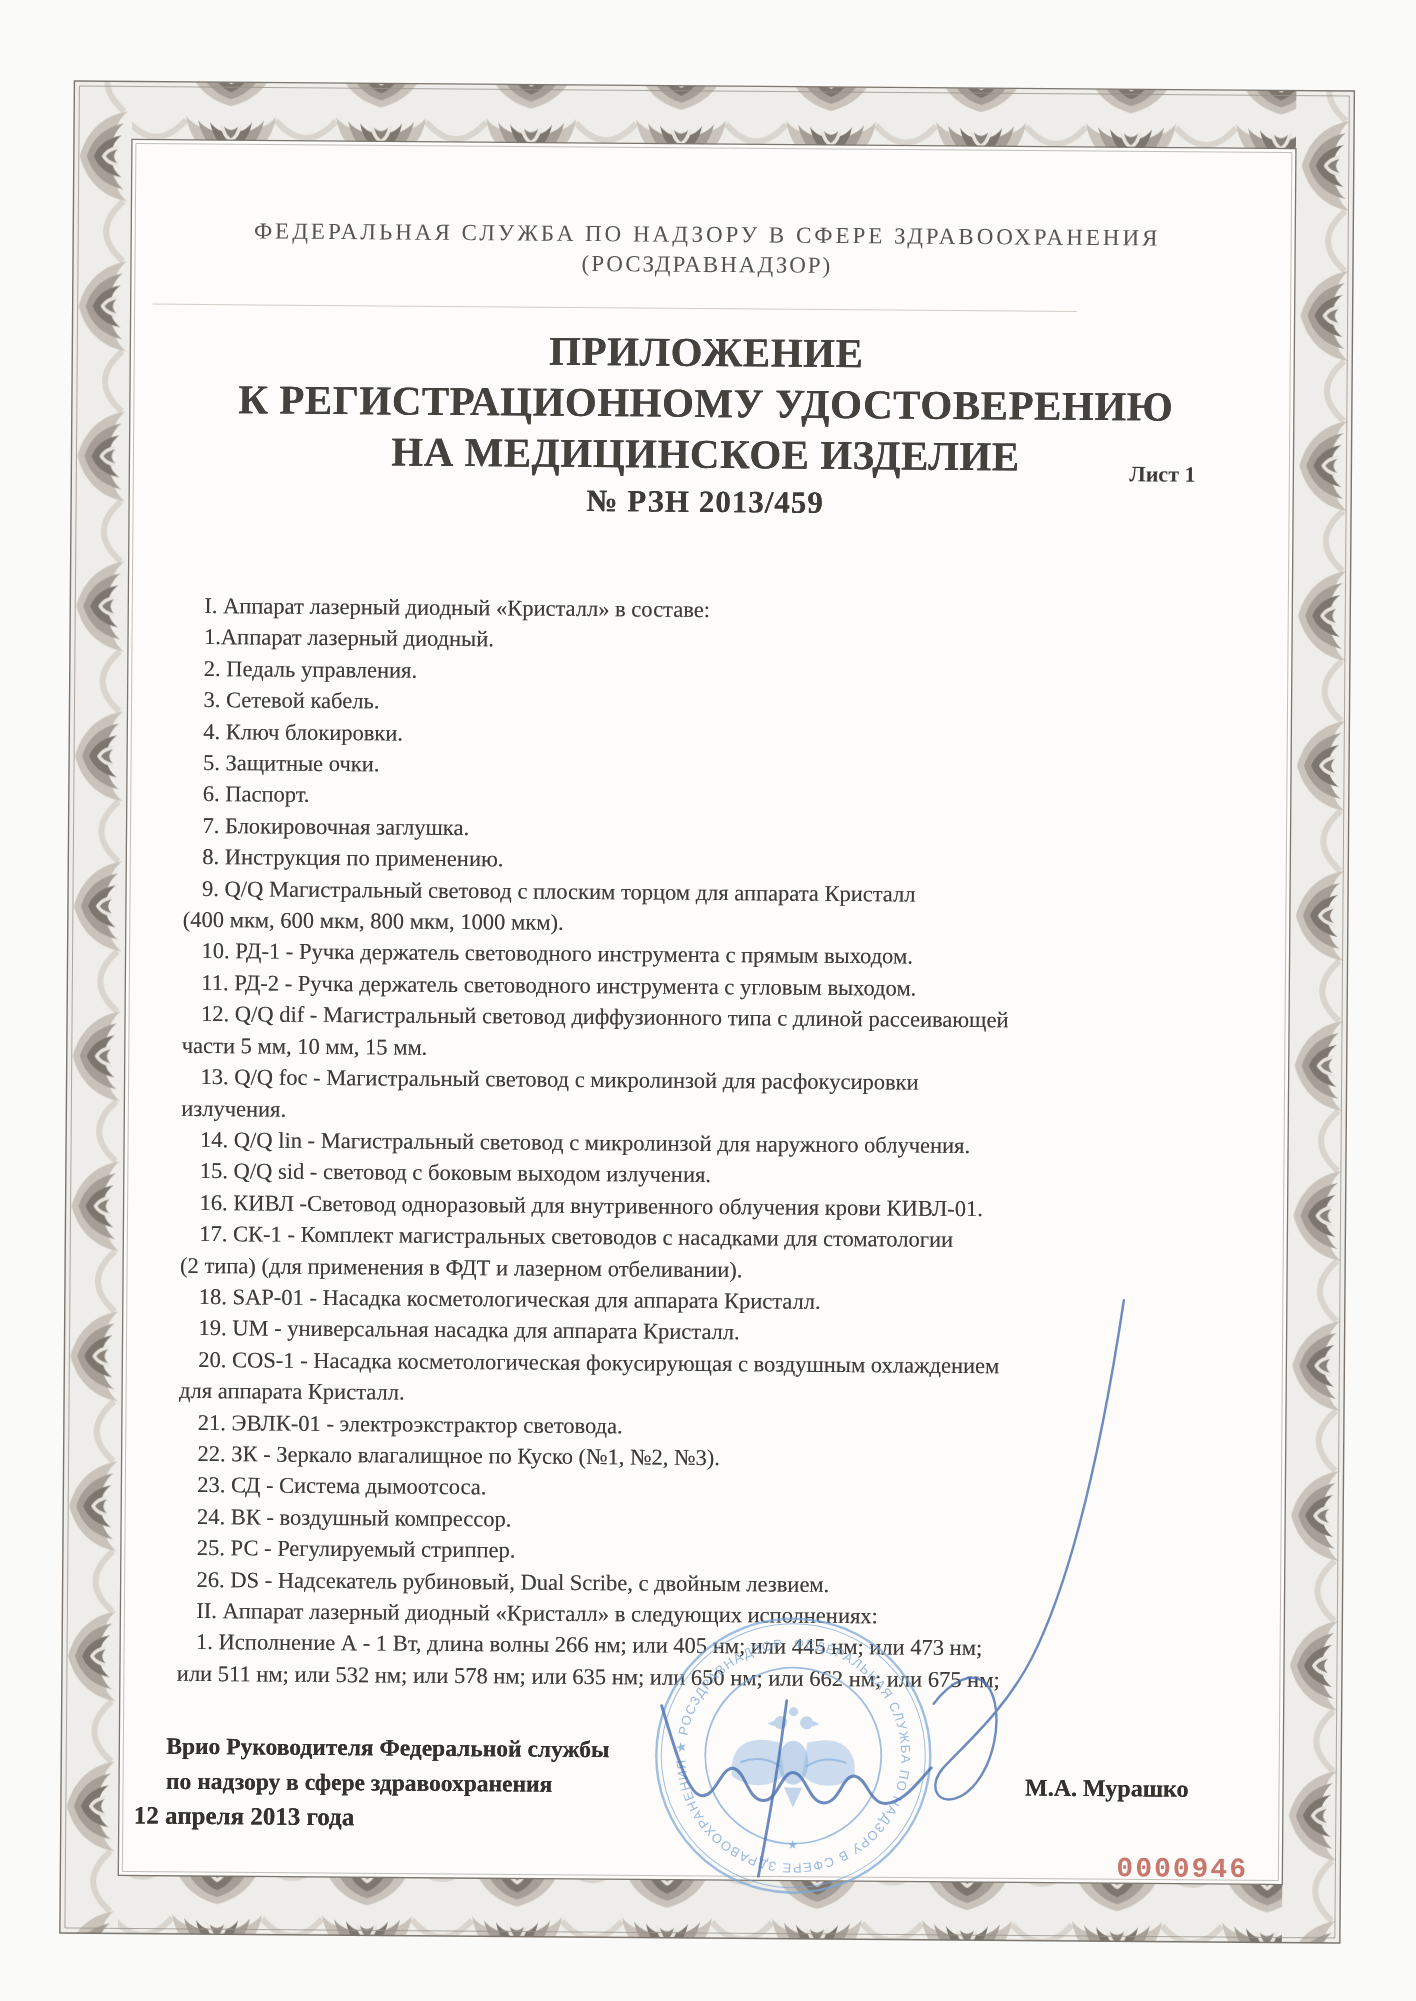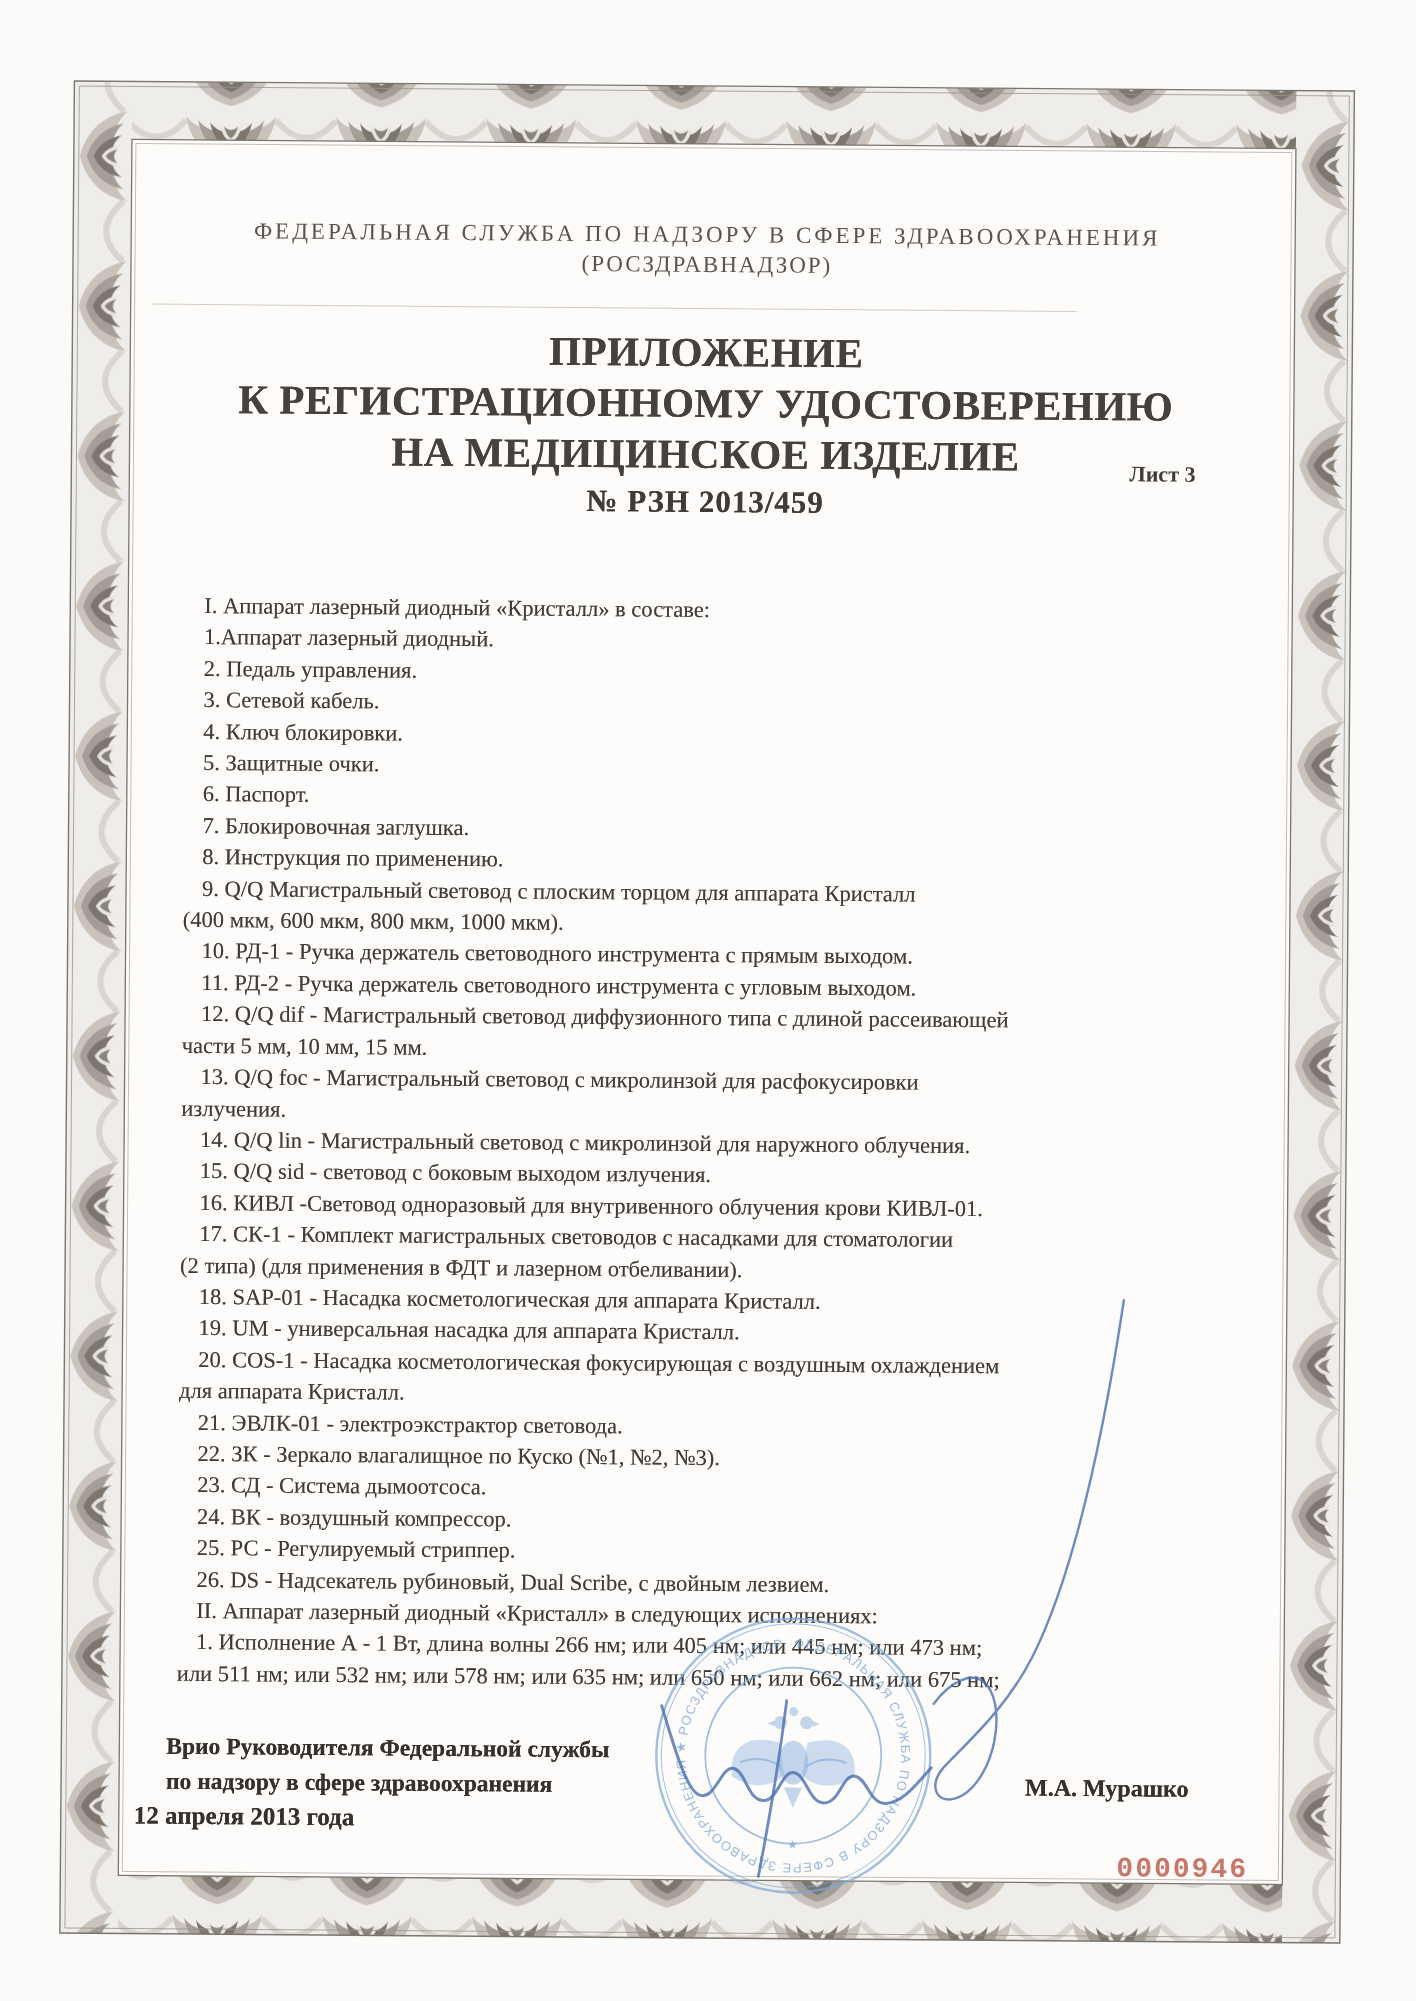--- a/index.html
+++ b/index.html
@@ -122,21 +122,21 @@
     <div class="header-org">ФЕДЕРАЛЬНАЯ СЛУЖБА ПО НАДЗОРУ В СФЕРЕ ЗДРАВООХРАНЕНИЯ</div>
     <div class="header-org2">(РОСЗДРАВНАДЗОР)</div>
     <div class="header-rule"></div>
 
     <div class="title-block">
       <div>ПРИЛОЖЕНИЕ</div>
       <div>К РЕГИСТРАЦИОННОМУ УДОСТОВЕРЕНИЮ</div>
       <div>НА МЕДИЦИНСКОЕ ИЗДЕЛИЕ</div>
     </div>
     <div class="doc-number">№ РЗН 2013/459</div>
-    <div class="sheet-label">Лист 3</div>
+    <div class="sheet-label">Лист 1</div>
 
     <div class="body-text">
         <div class="bline">I. Аппарат лазерный диодный «Кристалл» в составе:</div>
         <div class="bline">1.Аппарат лазерный диодный.</div>
         <div class="bline">2. Педаль управления.</div>
         <div class="bline">3. Сетевой кабель.</div>
         <div class="bline">4. Ключ блокировки.</div>
         <div class="bline">5. Защитные очки.</div>
         <div class="bline">6. Паспорт.</div>
         <div class="bline">7. Блокировочная заглушка.</div>

